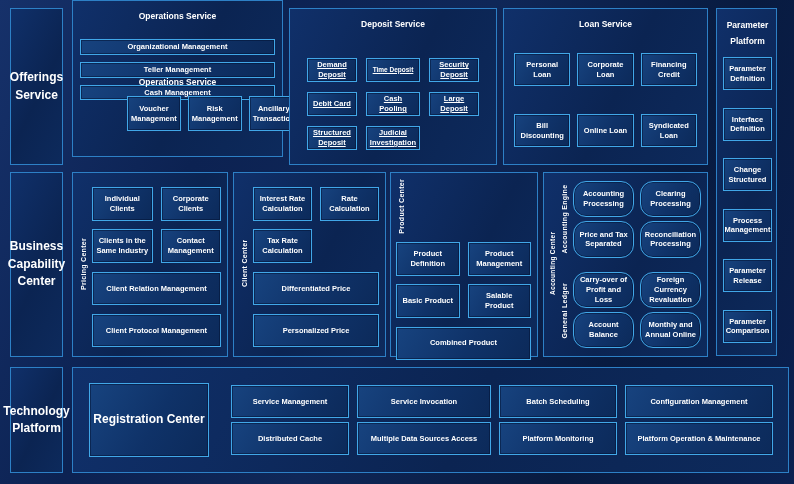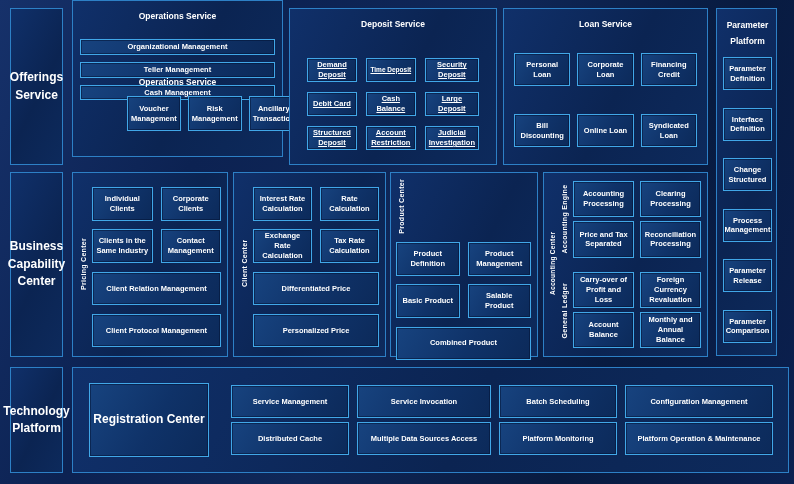--- a/index.html
+++ b/index.html
@@ -65,21 +65,21 @@
   .grid2 { display:grid; grid-template-columns:1fr 1fr; gap:8px; margin-top:8px; }
   .grid2 .bx { height:34px; }
   .center-content .wide { height:33px; margin-top:9px; flex:none; }
   
   .accounting { padding:6px 6px 8px 2px; }
   .accounting .vlabel.outer { width:11px; font-size:6.5px; }
   .acc-groups { flex:1; display:flex; flex-direction:column; gap:14px; margin-top:2px; }
   .acc-group { flex:1; display:flex; }
   .acc-group .vlabel { width:13px; }
   .acc-group .grid2 { flex:1; margin:0 0 0 2px; gap:4px 6px; grid-template-rows:1fr 1fr; }
-  .acc-group .grid2 .bx { height:auto; }
+  .acc-group .grid2 .bx { height:auto;border-radius:13px; }
   
   .sec.bottom { left:72px; top:367px; width:717px; height:106px; flex-direction:row; align-items:center; padding:13px 16px; }
   .bx.registration { width:120px; height:74px; font-size:12px; flex:none; }
   .bottom-grid {
     flex:1; margin-left:22px; display:grid;
     grid-template-columns:118px 134px 118px 148px;
     justify-content:space-between; gap:4px 8px;
   }
   .bottom-grid .bx { height:33px; white-space:nowrap; }
   
@@ -111,24 +111,23 @@
     </div>
   </div>
 
   <div class="panel sec deposit">
     <div class="sec-title">Deposit Service</div>
     <div class="grid3">
       <div class="bx">Demand Deposit</div>
       <div class="bx small-text">Time Deposit</div>
       <div class="bx">Security Deposit</div>
       <div class="bx">Debit Card</div>
-      <div class="bx">Cash Balance</div>
+      <div class="bx">Cash Pooling</div>
       <div class="bx">Large Deposit</div>
       <div class="bx">Structured Deposit</div>
-      <div class="bx">Account Restriction</div>
       <div class="bx">Judicial Investigation</div>
     </div>
   </div>
 
   <div class="panel sec loan">
     <div class="sec-title">Loan Service</div>
     <div class="box-row row1">
       <div class="bx">Personal Loan</div>
       <div class="bx">Corporate Loan</div>
       <div class="bx">Financing Credit</div>
@@ -165,21 +164,20 @@
       <div class="bx wide">Client Protocol Management</div>
     </div>
   </div>
 
   <div class="panel sec center client">
     <div class="vlabel">Client Center</div>
     <div class="center-content">
       <div class="grid2">
         <div class="bx">Interest Rate Calculation</div>
         <div class="bx">Rate Calculation</div>
-        <div class="bx">Exchange Rate Calculation</div>
         <div class="bx">Tax Rate Calculation</div>
       </div>
       <div class="bx wide">Differentiated Price</div>
       <div class="bx wide">Personalized Price</div>
     </div>
   </div>
 
   <div class="panel sec center product">
     <div class="vlabel">Product Center</div>
     <div class="center-content">
@@ -205,21 +203,21 @@
           <div class="bx">Price and Tax Separated</div>
           <div class="bx">Reconciliation Processing</div>
         </div>
       </div>
       <div class="acc-group">
         <div class="vlabel">General Ledger</div>
         <div class="grid2">
           <div class="bx">Carry-over of Profit and Loss</div>
           <div class="bx">Foreign Currency Revaluation</div>
           <div class="bx">Account Balance</div>
-          <div class="bx">Monthly and Annual Balance</div>
+          <div class="bx">Monthly and Annual Online</div>
         </div>
       </div>
     </div>
   </div>
 
   <div class="panel sec bottom">
     <div class="bx registration">Registration Center</div>
     <div class="bottom-grid">
       <div class="bx">Service Management</div>
       <div class="bx">Service Invocation</div>

